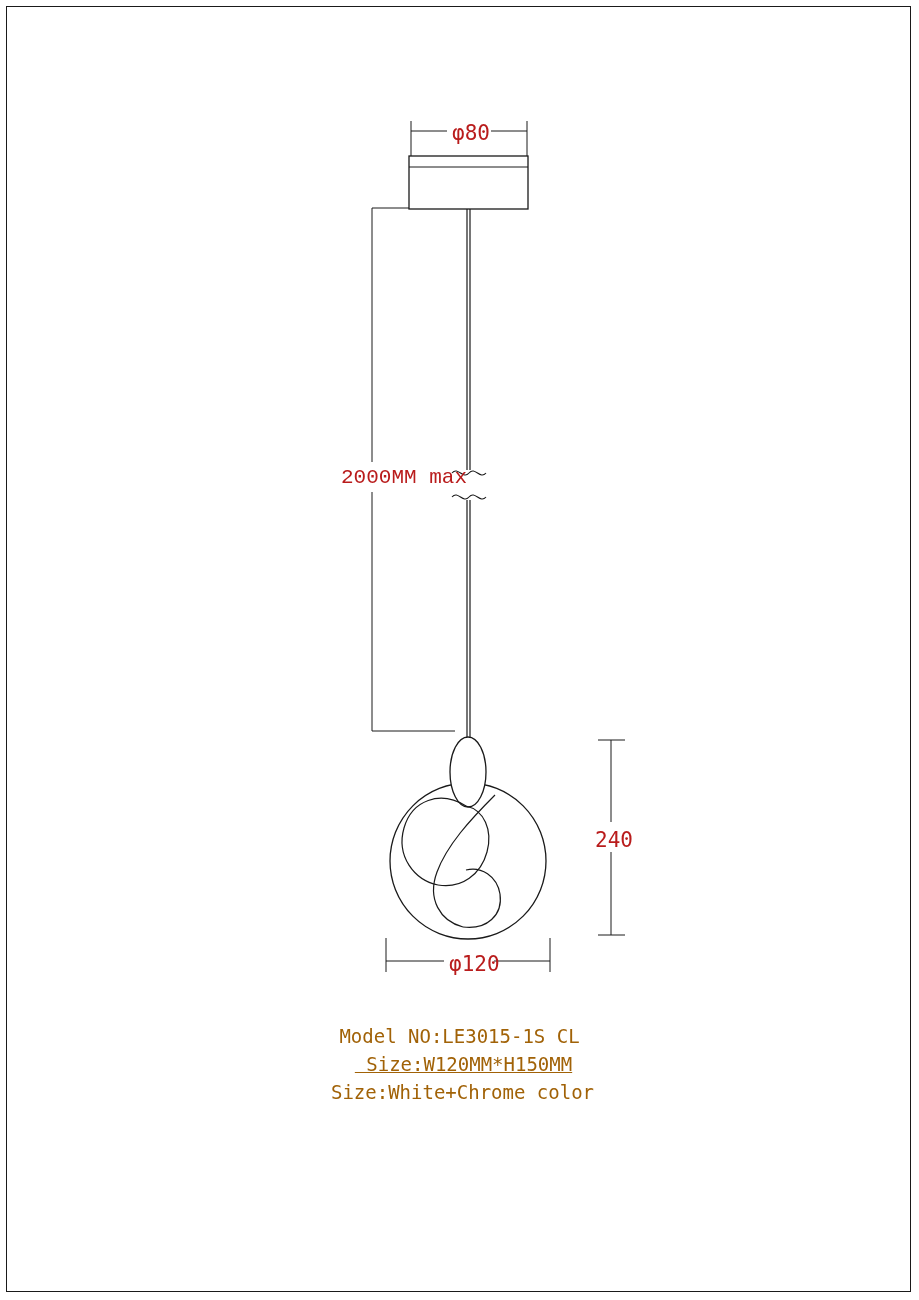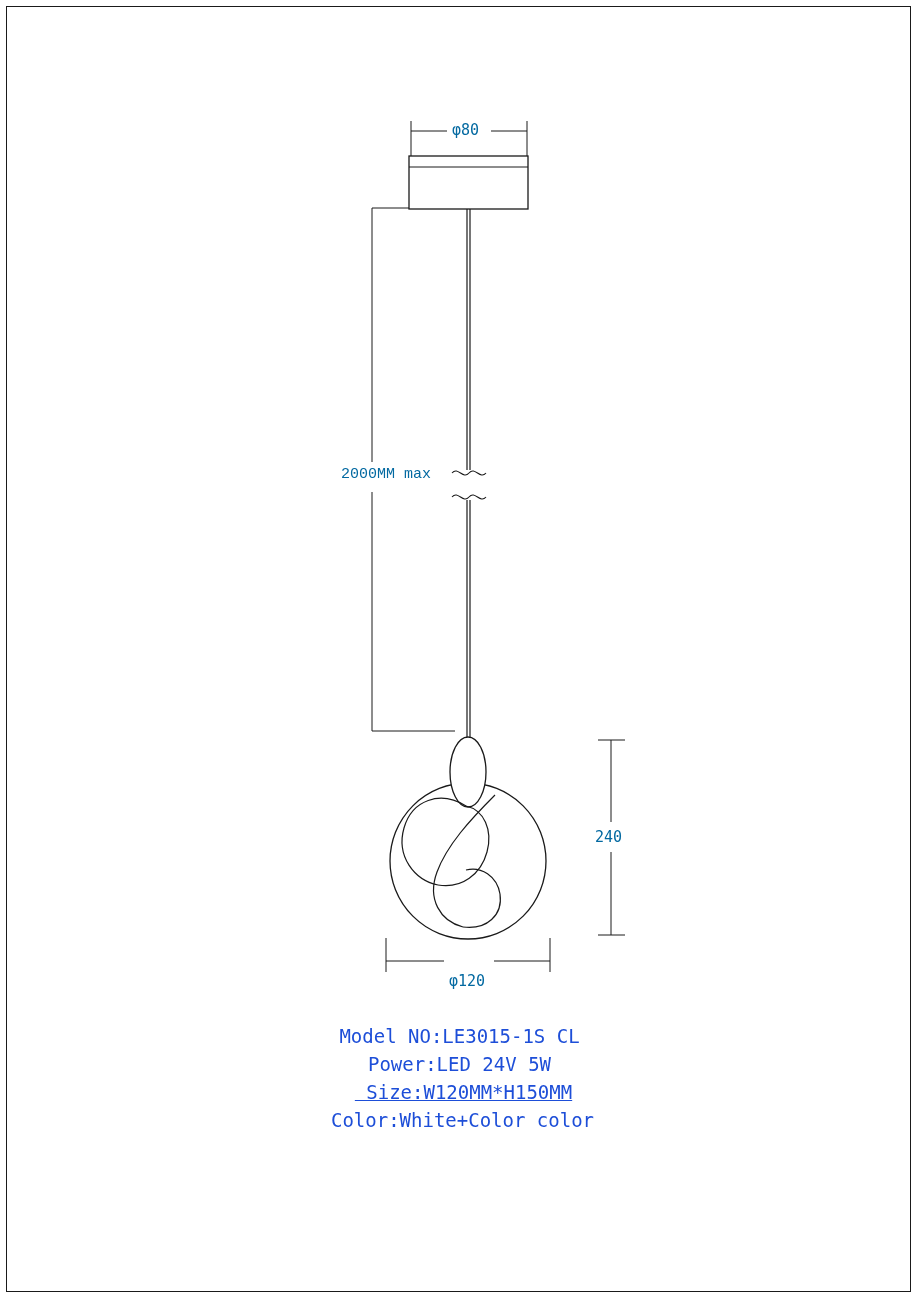--- a/index.html
+++ b/index.html
@@ -30,35 +30,35 @@
   svg.drawing {
     position: absolute;
     left: 0;
     top: 0;
     width: 919px;
     height: 1300px;
   }
   .dim-label {
     position: absolute;
     font-family: "DejaVu Sans Mono", monospace;
-    font-size: 15px;
+    font-size: 21px;
     letter-spacing: 0px;
-    color: #0369a1;
+    color: #b91c1c;
     white-space: nowrap;
   }
   .spec-block {
     position: absolute;
     left: 0;
     top: 1022px;
     width: 919px;
     text-align: center;
     font-family: "DejaVu Sans Mono", monospace;
     font-size: 19px;
     line-height: 28px;
-    color: #1d4ed8;
+    color: #a16207;
   }
   .spec-line {
     display: block;
     white-space: pre;
   }
   .spec-line.l1 { padding-left: 0px; }
   .spec-line.l2 { padding-left: 0px; }
   .spec-line.l3 { padding-left: 8px; text-decoration: underline; }
   .spec-line.l4 { padding-left: 6px; }
 </style>
@@ -134,22 +134,21 @@
 
     </g>
   </svg>
 
   <div class="dim-label" style="left:452px; top:121px;">φ80</div>
 
   <div class="dim-label" style="left:341px; top:466px;font-family:Liberation Mono, monospace;">2000MM max</div>
 
   <div class="dim-label" style="left:595px; top:828px;">240</div>
 
-  <div class="dim-label" style="left:449px; top:972px;text-align:center;">φ120</div>
+  <div class="dim-label" style="left:449px; top:952px;text-align:center;">φ120</div>
 
   <div class="spec-block">
     <span class="spec-line l1">Model NO:LE3015-1S CL</span>
-    <span class="spec-line l2">Power:LED 24V 5W</span>
     <span class="spec-line l3"> Size:W120MM*H150MM</span>
-    <span class="spec-line l4">Color:White+Color color</span>
+    <span class="spec-line l4">Size:White+Chrome color</span>
   </div>
 
 </div>
 
 </body></html>

